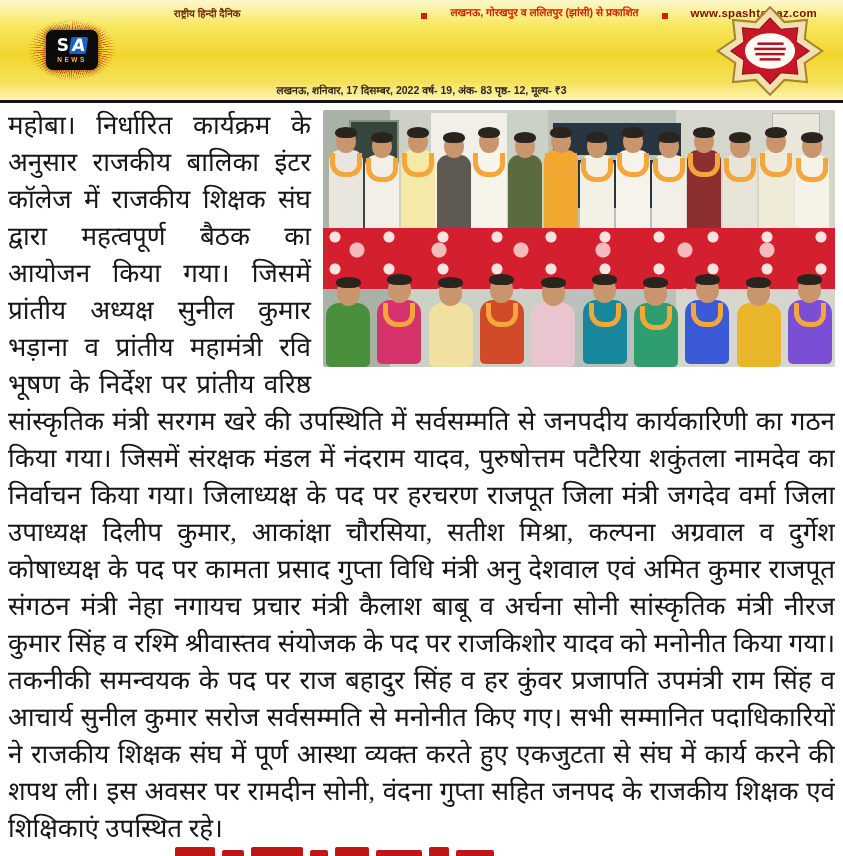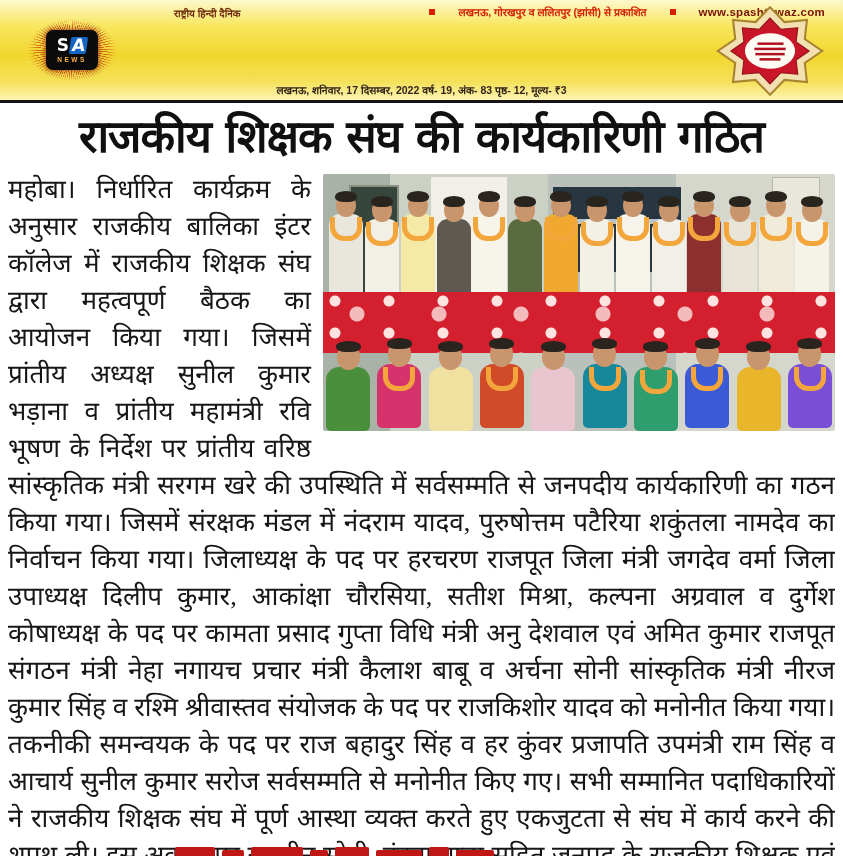--- a/index.html
+++ b/index.html
@@ -4,21 +4,21 @@
 <style>
   html,body{margin:0;padding:0;background:#e8e8e8;}
   .page{position:relative;width:843px;height:856px;margin:0 auto;background:#ffffff;overflow:hidden;
         font-family:"Liberation Serif",serif;}
 
   
   .masthead{position:relative;height:100px;border-bottom:3px solid #141414;
     background:linear-gradient(180deg,#fdf8cd 0%,#f8e75e 26%,#f2d62e 55%,#f5e15a 82%,#fdf4b5 100%);}
   .tagline{position:absolute;left:134px;top:6px;font-family:"Liberation Sans",sans-serif;
     font-size:10px;font-weight:bold;color:#6e2a0c;margin-left:40px;}
-  .publine{position:absolute;right:18px;top:5px;display:flex;align-items:center;gap:23px;
+  .publine{position:absolute;right:26px;top:5px;display:flex;align-items:flex-end;gap:23px;
     font-family:"Liberation Sans",sans-serif;font-size:10.5px;font-weight:bold;color:#d42000;}
   .sq{width:6px;height:6px;background:#d42000;display:inline-block;}
   .website{color:#7a1200;font-size:11.5px;font-weight:bold;text-decoration:none;letter-spacing:.3px;}
   .np-title{position:absolute;left:0;right:0;top:2px;margin:0;text-align:center;
     font-family:"DejaVu Sans",sans-serif;font-size:58px;line-height:1.15;font-weight:900;color:#0c0c0c;
     letter-spacing:-1px;}
   .dateline{position:absolute;left:0;right:0;bottom:3px;text-align:center;
     font-family:"Liberation Sans",sans-serif;font-size:10.5px;font-weight:bold;color:#33241a;}
 
   
@@ -128,21 +128,20 @@
         <line x1="45" y1="43" x2="75" y2="43" stroke="#b01020" stroke-width="2.4"></line>
         <line x1="46" y1="48" x2="74" y2="48" stroke="#b01020" stroke-width="2.4"></line>
         <line x1="50" y1="53" x2="70" y2="53" stroke="#b01020" stroke-width="2.4"></line>
       </svg>
     </div>
 
     <div class="dateline">लखनऊ, शनिवार, 17 दिसम्बर, 2022 वर्ष- 19, अंक- 83 पृष्ठ- 12, मूल्य- ₹3</div>
   </header>
 
   <main class="article">
-    <h2 class="headline">राजकीय शिक्षक संघ की कार्यकारिणी गठित</h2>
 
     <div class="body-wrap">
 
       <figure class="photo" style="--skin: #c8956c; --hair: #2a241f; --garland: #f2a63b;">
         <div class="poster poster-board"></div>
         <div class="poster poster-dots"></div>
         <div class="poster poster-banner"></div>
         <div class="poster poster-right"></div>
         <div class="row-back">
             <div class="person stand">

